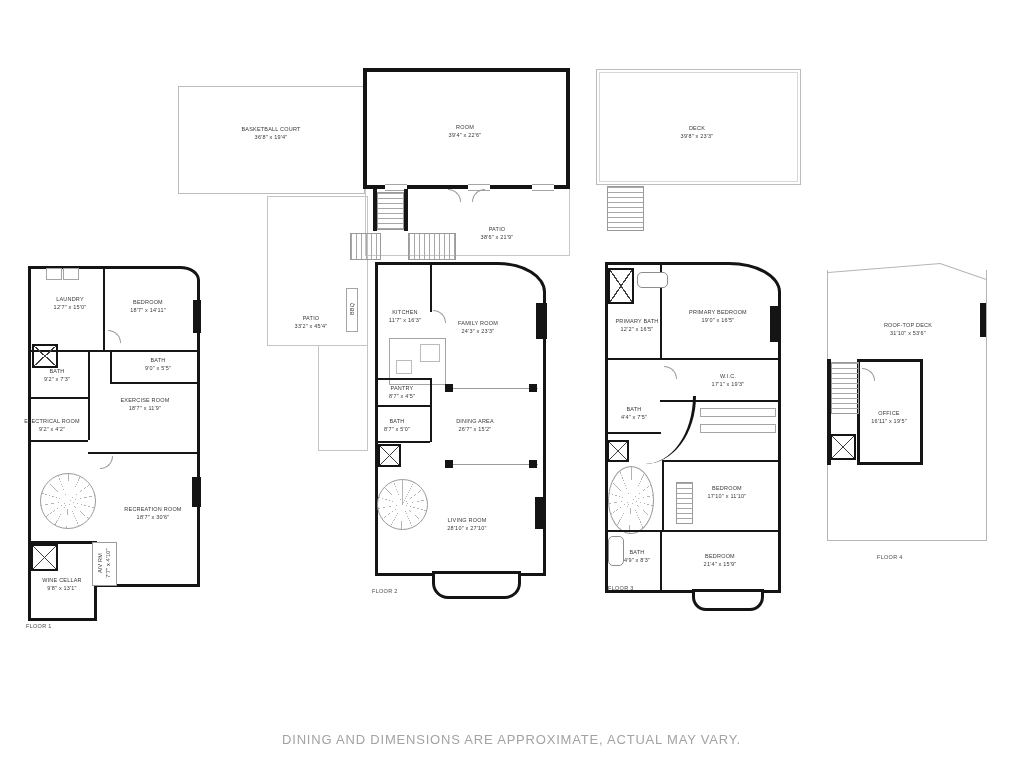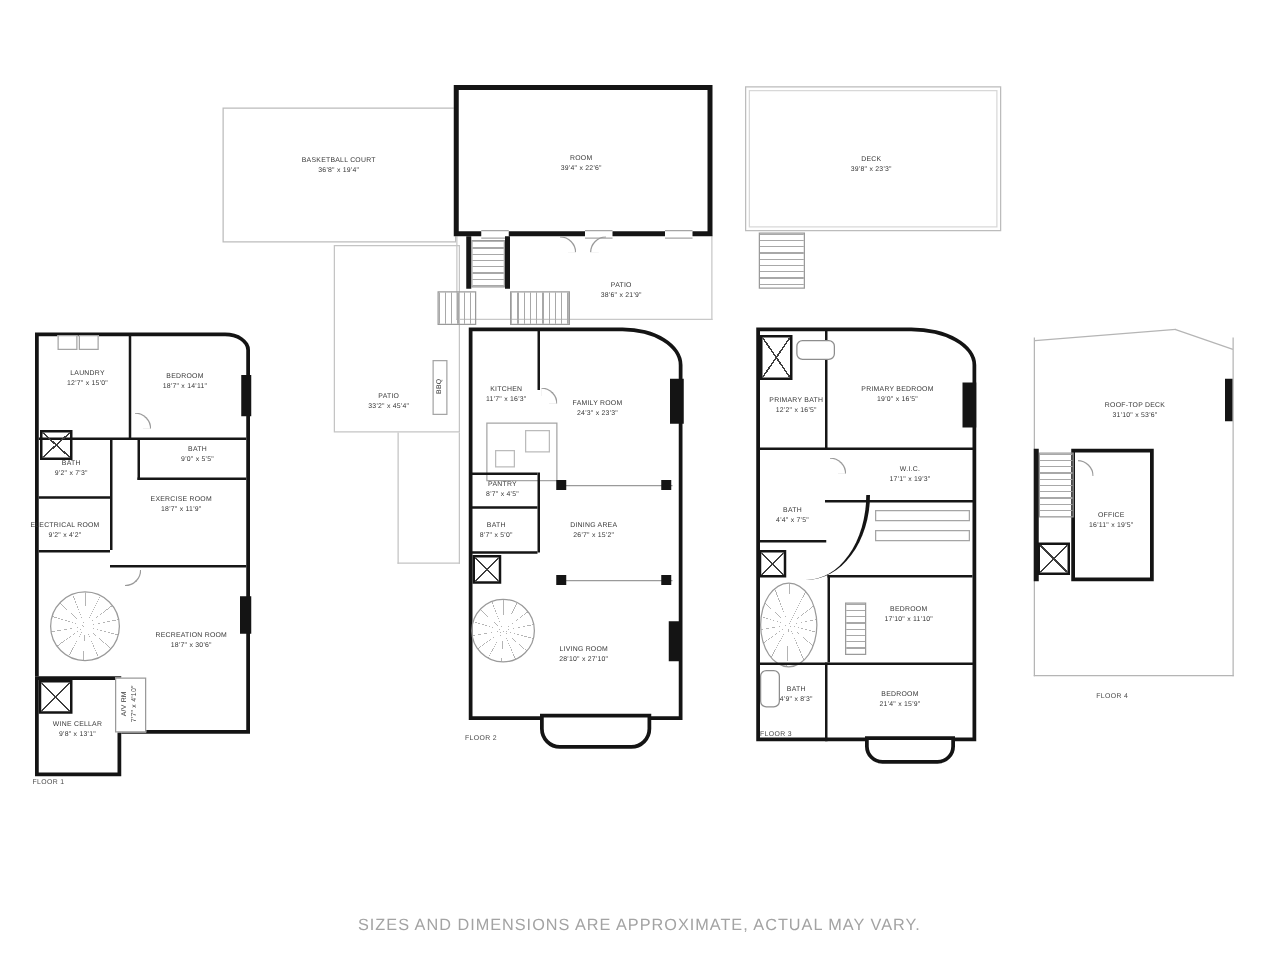--- a/index.html
+++ b/index.html
@@ -260,14 +260,14 @@
   <div class="lbl" style="left:908px;top:329px">
     <div>ROOF-TOP DECK</div>
     <div>31'10" x 53'6"</div>
   </div>
   <div class="lbl" style="left:889px;top:417px">
     <div>OFFICE</div>
     <div>16'11" x 19'5"</div>
   </div>
   <div class="tag" style="left:877px;top:555px">FLOOR 4</div>
 
-  <div class="disc">SIZES AND DIMENSIONS ARE APPROXIMATE, ACTUAL MAY VARY.</div>
+  <div class="disc">DINING AND DIMENSIONS ARE APPROXIMATE, ACTUAL MAY VARY.</div>
 </div>
 
 </body></html>

